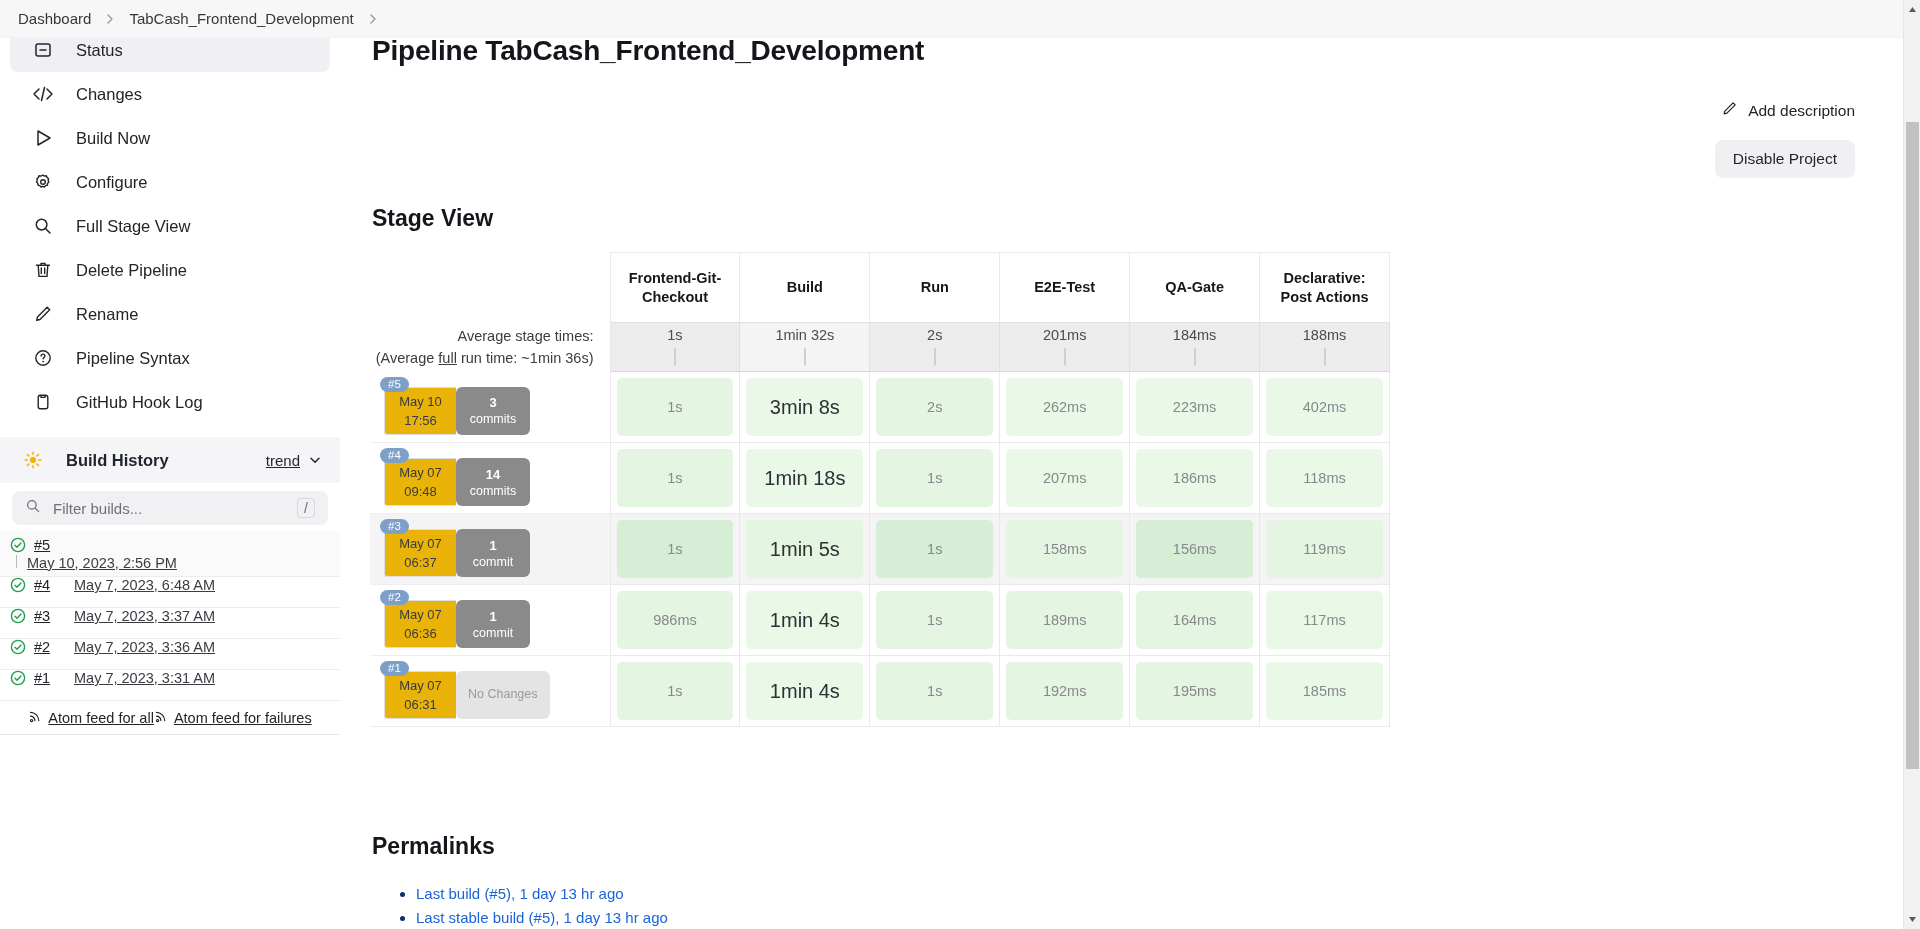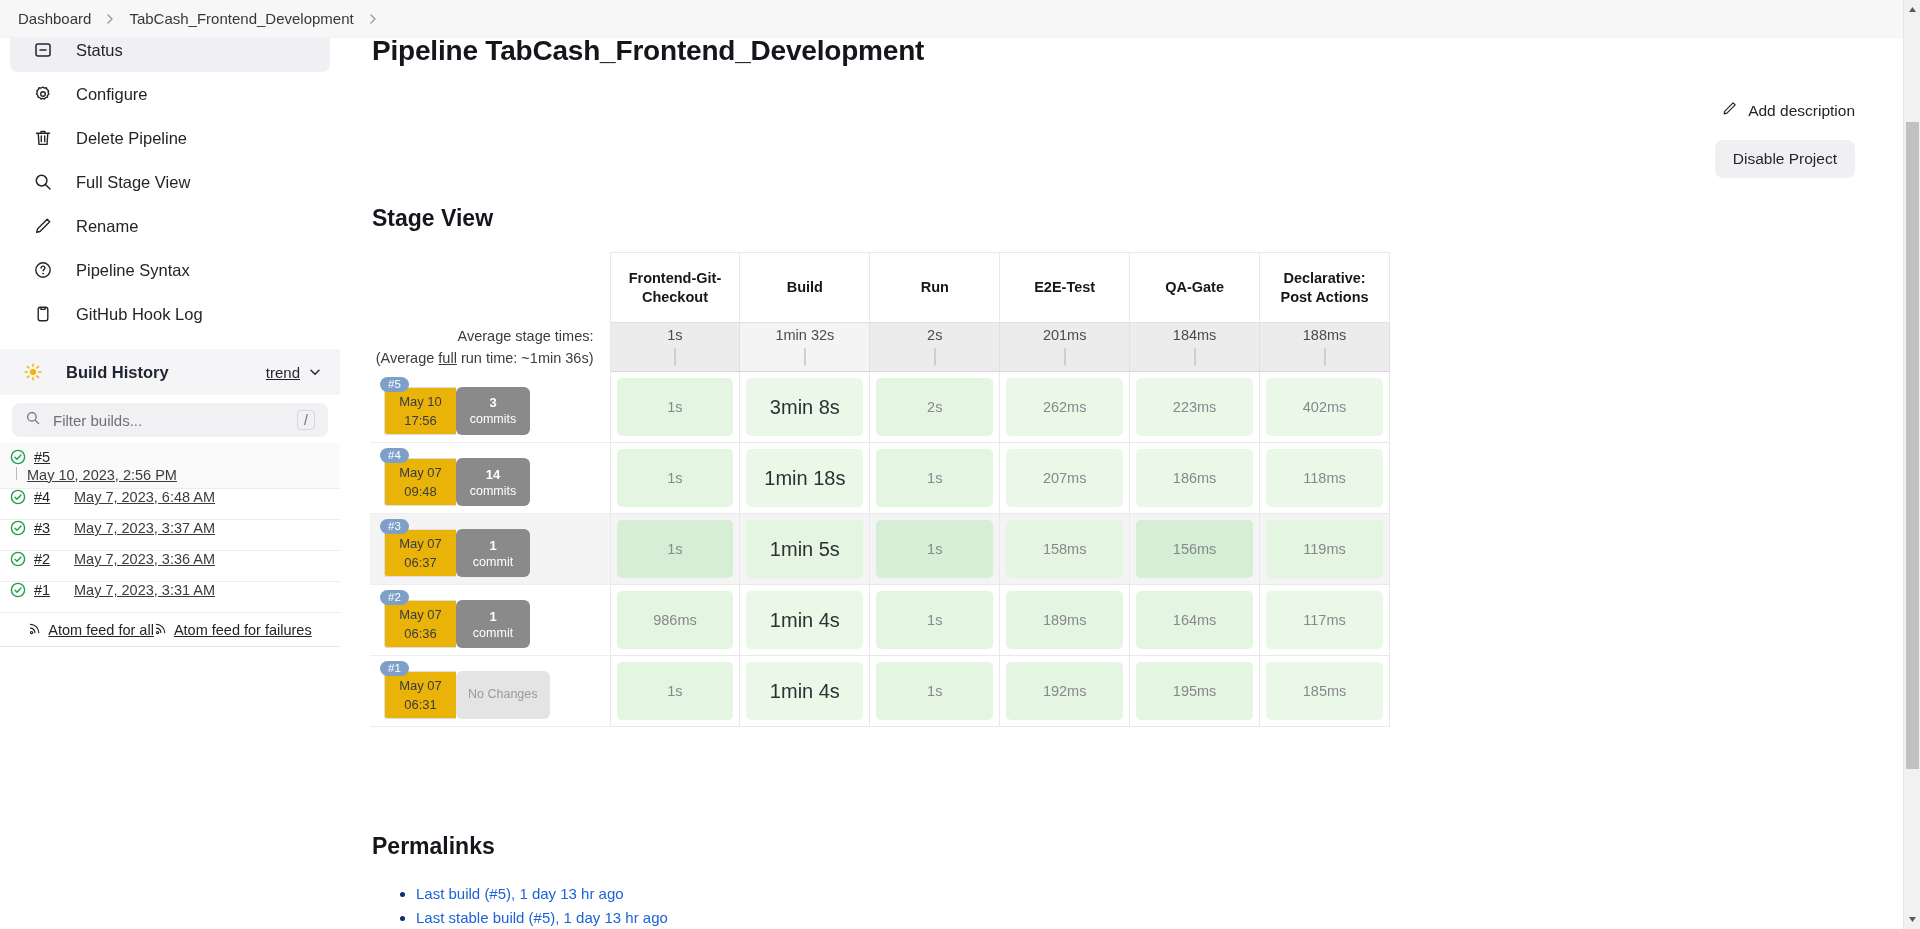--- a/index.html
+++ b/index.html
@@ -298,49 +298,65 @@
       <li class="side-item active">
         <span class="side-icon">
           <svg width="20" height="20" viewBox="0 0 20 20">
               <rect x="3" y="4" width="14" height="12" rx="2" fill="none" stroke="#23242a" stroke-width="1.5"></rect>
               <path d="M7 10h6" stroke="#23242a" stroke-width="1.5" stroke-linecap="round"></path>
             </svg>
         </span>
         <span>Status</span>
       </li>
 
-
+      <li class="side-item">
+        <span class="side-icon">
+          <svg width="22" height="20" viewBox="0 0 22 20">
+              <path d="M7 5L2 10l5 5M15 5l5 5-5 5M12.5 3.5l-3 13" fill="none" stroke="#23242a" stroke-width="1.5" stroke-linecap="round" stroke-linejoin="round"></path>
+            </svg>
+        </span>
+        <span>Changes</span>
+      </li>
+
+      <li class="side-item">
+        <span class="side-icon">
+          <svg width="20" height="20" viewBox="0 0 20 20">
+              <path d="M5 3l12 7-12 7z" fill="none" stroke="#23242a" stroke-width="1.5" stroke-linejoin="round"></path>
+            </svg>
+        </span>
+        <span>Build Now</span>
+      </li>
 
       <li class="side-item">
         <span class="side-icon">
           <svg width="20" height="20" viewBox="0 0 20 20">
               <path d="M10 3.2l1.6.9 1.8-.3.6 1.7 1.5 1.1-.4 1.8.8 1.6-1.3 1.3-.2 1.8-1.8.5-1.2 1.4-1.7-.6-1.7.6-1.2-1.4-1.8-.5-.2-1.8L3.5 10l.8-1.6-.4-1.8 1.5-1.1.6-1.7 1.8.3z" fill="none" stroke="#23242a" stroke-width="1.4" stroke-linejoin="round"></path>
               <circle cx="10" cy="10" r="2.3" fill="none" stroke="#23242a" stroke-width="1.4"></circle>
             </svg>
         </span>
         <span>Configure</span>
       </li>
 
       <li class="side-item">
         <span class="side-icon">
           <svg width="20" height="20" viewBox="0 0 20 20">
-              <path d="M3.5 5.2h13M8 5.2V3.4h4v1.8M5.2 5.2l.8 11.2h8l.8-11.2M8.3 8v5.6M11.7 8v5.6" fill="none" stroke="#23242a" stroke-width="1.4" stroke-linecap="round" stroke-linejoin="round"></path>
-            </svg>
-        </span>
-        <span>Delete Pipeline</span>
-      </li>
-
-      <li class="side-item">
-        <span class="side-icon">
-          <svg width="20" height="20" viewBox="0 0 20 20">
               <circle cx="8.6" cy="8.6" r="5.3" fill="none" stroke="#23242a" stroke-width="1.5"></circle>
               <path d="M12.7 12.7L17 17" stroke="#23242a" stroke-width="1.5" stroke-linecap="round"></path>
             </svg>
         </span>
         <span>Full Stage View</span>
+      </li>
+
+      <li class="side-item">
+        <span class="side-icon">
+          <svg width="20" height="20" viewBox="0 0 20 20">
+              <path d="M3.5 5.2h13M8 5.2V3.4h4v1.8M5.2 5.2l.8 11.2h8l.8-11.2M8.3 8v5.6M11.7 8v5.6" fill="none" stroke="#23242a" stroke-width="1.4" stroke-linecap="round" stroke-linejoin="round"></path>
+            </svg>
+        </span>
+        <span>Delete Pipeline</span>
       </li>
 
       <li class="side-item">
         <span class="side-icon">
           <svg width="20" height="20" viewBox="0 0 20 20">
               <path d="M14.2 3.3l2.5 2.5L7 15.5l-3.3.8.8-3.3z" fill="none" stroke="#23242a" stroke-width="1.4" stroke-linejoin="round"></path>
             </svg>
         </span>
         <span>Rename</span>
       </li>

